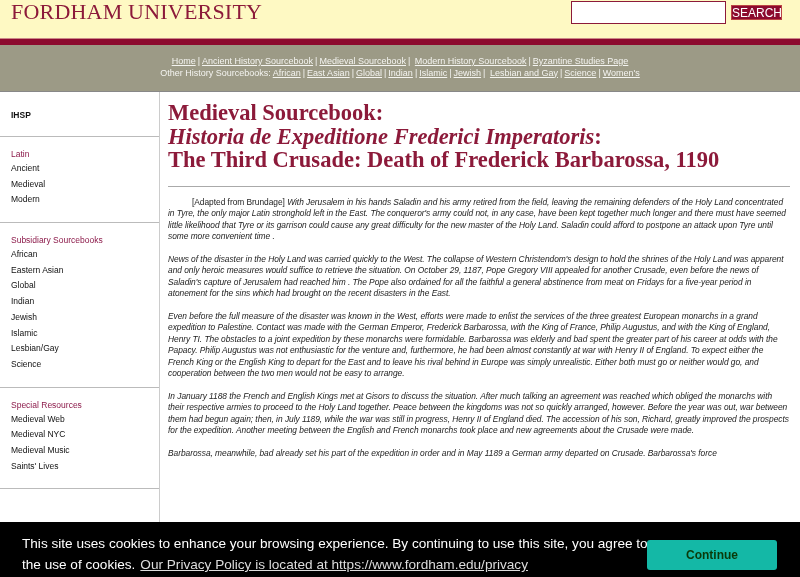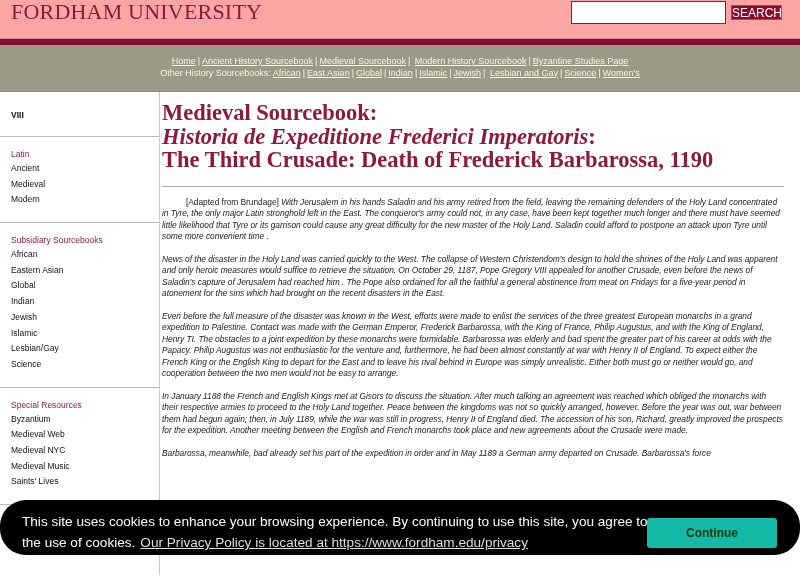--- a/index.html
+++ b/index.html
@@ -1,44 +1,44 @@
 <!DOCTYPE html>
 <html><head>
   <meta charset="utf-8">
   <style>
     * { box-sizing: border-box; margin: 0; padding: 0; }
     html, body { width: 800px; height: 577px; overflow: hidden; background: #fff; }
     body { font-family: "Liberation Sans", sans-serif; color: #222; position: relative; }
 
-    .topbar { height: 38px; position: relative; background: #fca5a5; }
+    .topbar { height: 38px; position: relative; background: #fef9c3; }
     .logo { position: absolute; left: 11px; top: -1px; font-family: "Liberation Serif", serif; font-size: 22px; color: #8c1a3a; letter-spacing: 0.2px; }
     .search-box { position: absolute; left: 571px; top: 1px; width: 155px; height: 23px; border: 1px solid #8c1a3a; background: #fff; }
     .search-btn { position: absolute; left: 731px; top: 5px; width: 51px; height: 15px; background: #8c0a2e; color: #fff; font-size: 12px; line-height: 15px; text-align: center; border: 1px solid #b44; }
 
     .redbar { height: 7px; background: #8c0a2e; border-top: 1px solid #c88; }
     .graybar { height: 47px; background: #9c9a86; text-align: center; color: #f4f4f0; font-size: 9px; padding-top: 11px; line-height: 11.5px; border-bottom: 1px solid #888; }
     .graybar a { color: #f4f4f0; text-decoration: underline; }
     .graybar .sep { margin: 0 2px; }
 
     .layout { position: relative; height: 483px; }
     .sidebar { position: absolute; left: 0; top: 0; width: 160px; height: 100%; border-right: 1px solid #ccc; }
     .sb-top { height: 45px; padding: 18px 0 0 11px; font-size: 8.5px; font-weight: bold; color: #111; border-bottom: 1px solid #bbb; }
     .sb-section { padding: 12px 0 12px 11px; border-bottom: 1px solid #bbb; }
     .sb-head { color: #8c1a4a; font-size: 8.5px; margin-bottom: 4px; }
     .sb-item { font-size: 8.5px; color: #111; height: 15.7px; line-height: 11px; }
 
-    .main { position: absolute; left: 162px; top: 0; width: 622px; }
+    .main { position: absolute; left: 168px; top: 0; width: 622px; }
     .title { font-family: "Liberation Serif", serif; color: #8c1a3a; font-size: 22.5px; line-height: 23.5px; margin-top: 9px; }
     .title em { font-style: italic; }
     .hr { height: 1px; background: #aaa; margin-top: 14px; margin-bottom: 10px; }
     .para { font-size: 8.4px; line-height: 11.5px; color: #222; margin-bottom: 11px; letter-spacing: -0.03px; }
     .para .lead { font-style: normal; margin-left: 24px; }
     .para .body { font-style: italic; }
 
-    .cookie { position: absolute; left: 0; top: 500px; width: 800px; height: 55px; background: #000; color: #fff; border-radius: 26px; }
+    .cookie { position: absolute; left: 0; top: 522px; width: 800px; height: 55px; background: #000; color: #fff; }
     .cookie-text { position: absolute; left: 22px; top: 11px; width: 640px; font-size: 13.6px; line-height: 21px; }
     .cookie-text a { color: #ddd; text-decoration: underline; margin-left: 5px; }
     .cookie-btn { position: absolute; left: 647px; top: 18px; width: 130px; height: 30px; background: #14b8a6; border-radius: 3px; color: #0a3a0a; font-weight: bold; font-size: 12px; line-height: 30px; text-align: center; }
   </style>
 </head>
 <body>
 
 <div class="topbar">
   <div class="logo">FORDHAM UNIVERSITY</div>
   <input class="search-box" type="text" placeholder="" style="">
@@ -51,21 +51,21 @@
     <a>Home</a><span class="sep">|</span><a>Ancient History Sourcebook</a><span class="sep">|</span><a>Medieval Sourcebook</a><span class="sep">| </span><a>Modern History Sourcebook</a><span class="sep">|</span><a>Byzantine Studies Page</a>
   </div>
   <div>
     <span>Other History Sourcebooks:</span>
     <a>African</a><span class="sep">|</span><a>East Asian</a><span class="sep">|</span><a>Global</a><span class="sep">|</span><a>Indian</a><span class="sep">|</span><a>Islamic</a><span class="sep">|</span><a>Jewish</a><span class="sep">| </span><a>Lesbian and Gay</a><span class="sep">|</span><a>Science</a><span class="sep">|</span><a>Women's</a>
   </div>
 </div>
 
 <div class="layout">
   <div class="sidebar">
-    <div class="sb-top">VIII</div>
+    <div class="sb-top">IHSP</div>
 
     <div class="sb-section">
       <div class="sb-head">Latin</div>
       <div class="sb-item">Ancient</div>
       <div class="sb-item">Medieval</div>
       <div class="sb-item">Modern</div>
     </div>
 
     <div class="sb-section">
       <div class="sb-head">Subsidiary Sourcebooks</div>
@@ -74,21 +74,20 @@
       <div class="sb-item">Global</div>
       <div class="sb-item">Indian</div>
       <div class="sb-item">Jewish</div>
       <div class="sb-item">Islamic</div>
       <div class="sb-item">Lesbian/Gay</div>
       <div class="sb-item">Science</div>
     </div>
 
     <div class="sb-section">
       <div class="sb-head">Special Resources</div>
-      <div class="sb-item">Byzantium</div>
       <div class="sb-item">Medieval Web</div>
       <div class="sb-item">Medieval NYC</div>
       <div class="sb-item">Medieval Music</div>
       <div class="sb-item">Saints' Lives</div>
     </div>
   </div>
 
   <div class="main">
     <h1 class="title">
       <div>Medieval Sourcebook:</div>

